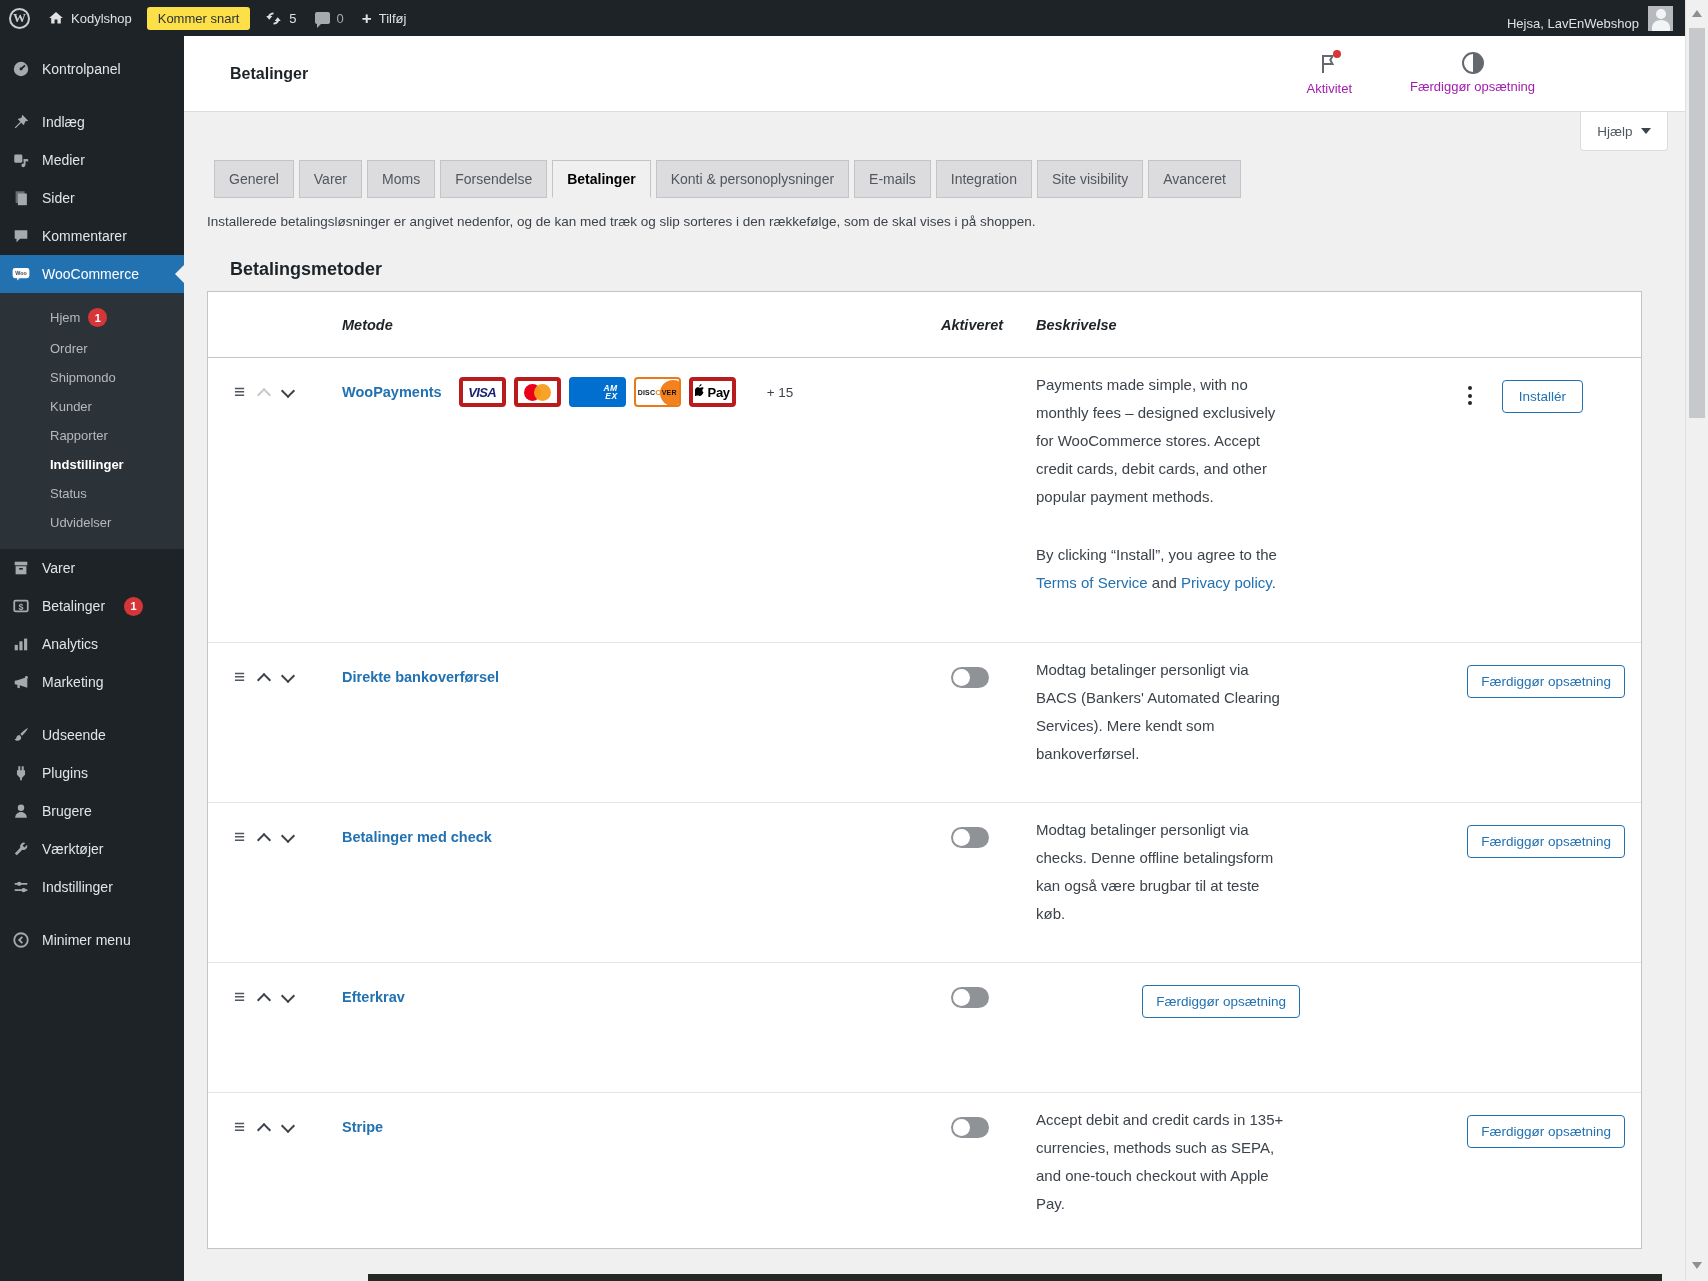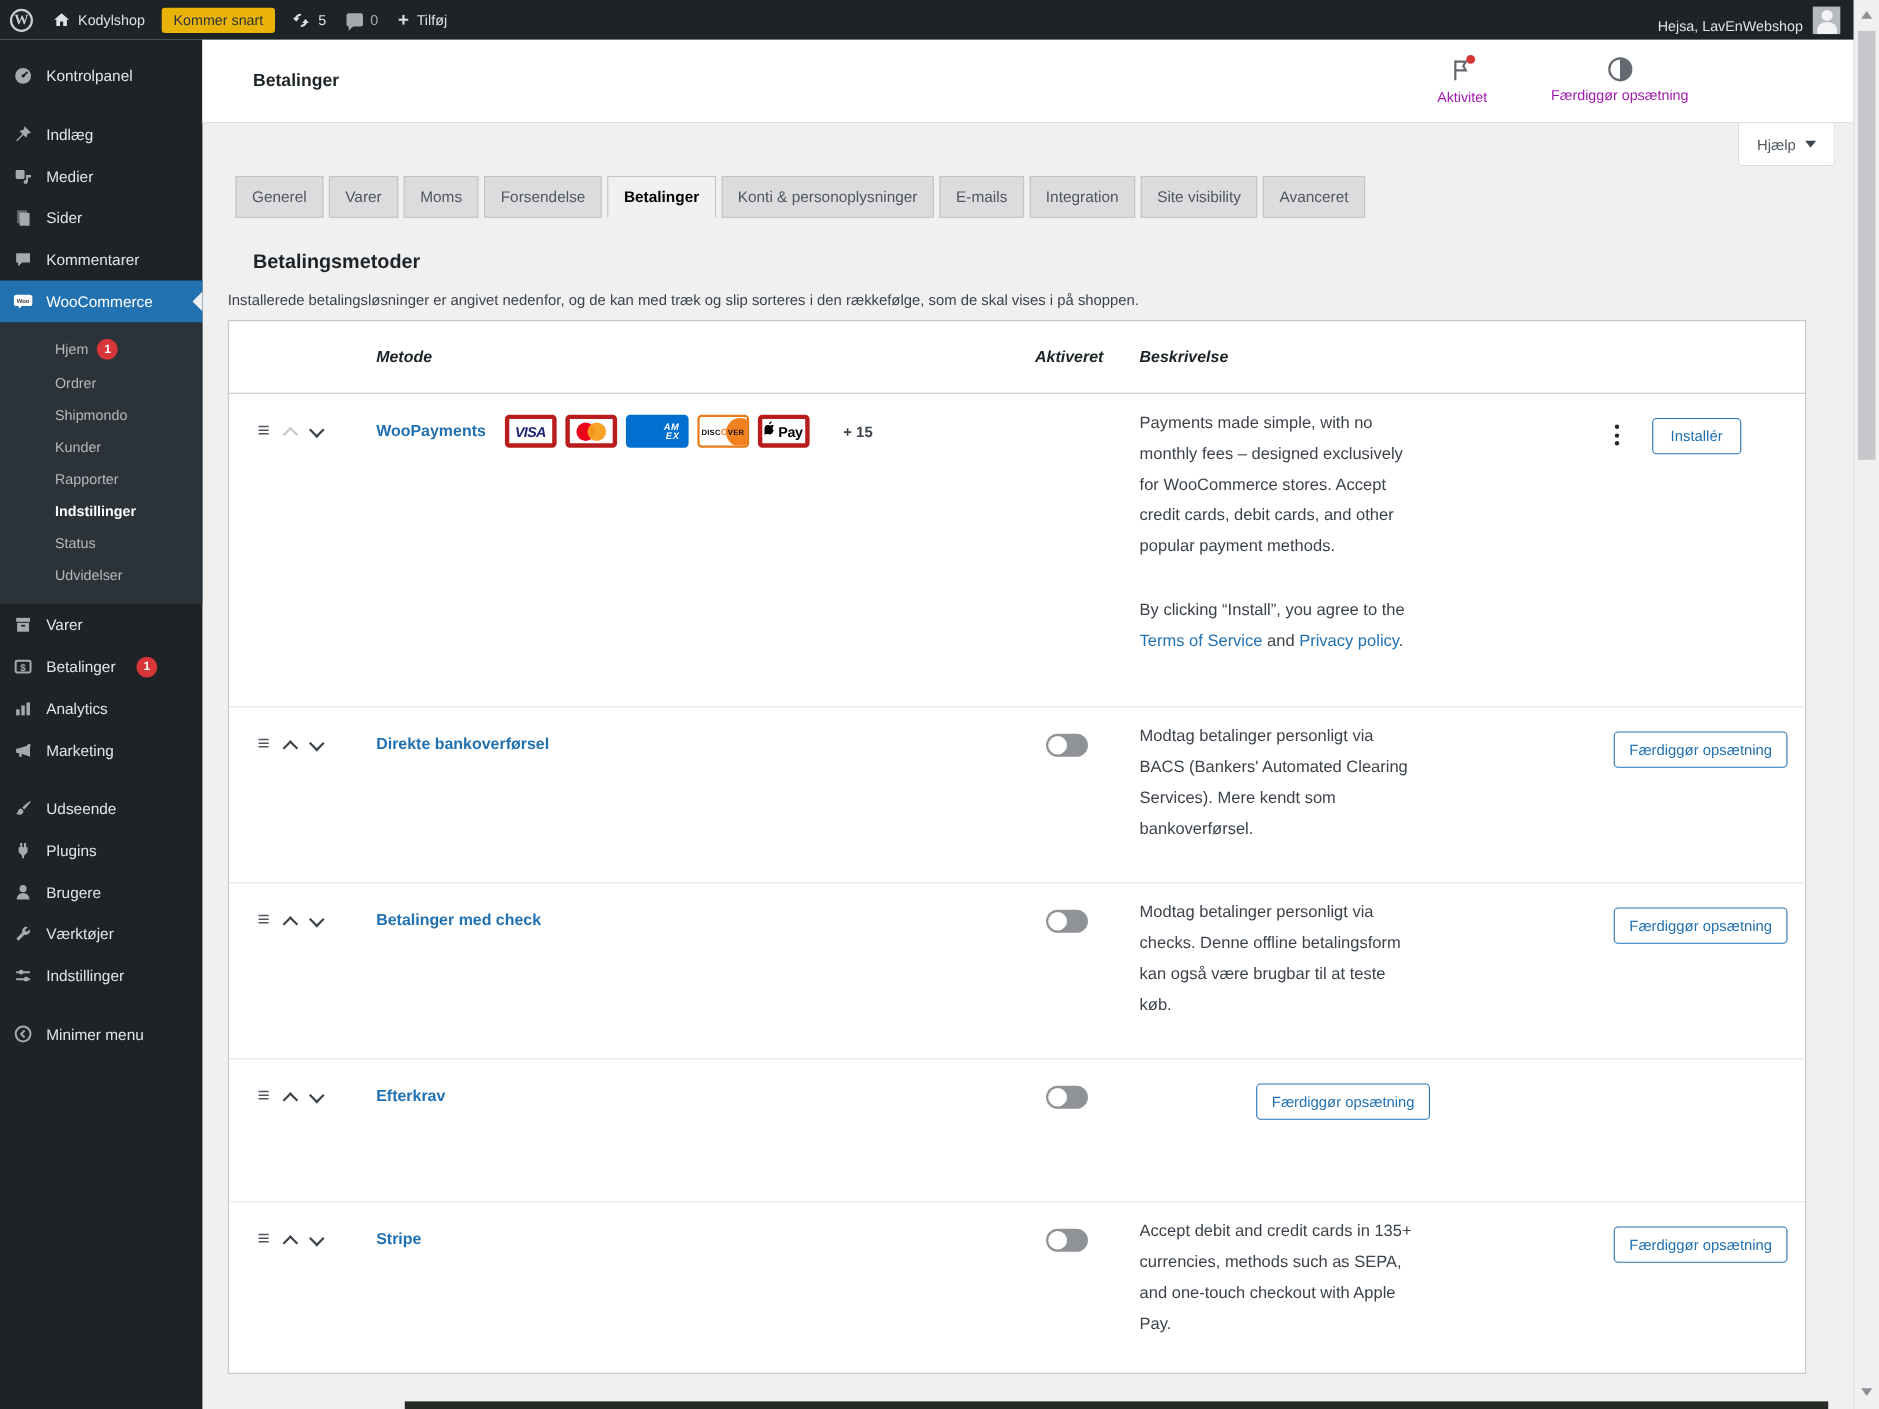--- a/index.html
+++ b/index.html
@@ -16,21 +16,21 @@
   }
 
   
   #adminbar{position:absolute;top:0;left:0;right:23px;height:36px;background:var(--darkbg);
     display:flex;align-items:center;color:#dfe1e3;font-size:13px;z-index:40;}
   .ab-item{display:flex;align-items:center;gap:7px;padding:0 9px;height:100%;cursor:pointer;}
   .wp-logo{width:21px;height:21px;border:2px solid #c9cdd1;border-radius:50%;display:flex;
     align-items:center;justify-content:center;font-family:"Liberation Serif",serif;
     font-size:13px;font-weight:bold;color:#c9cdd1;}
   .ab-icon svg{display:block;}
-  .coming-soon{background:#eab308;color:#2c3338;padding:4px 11px;border-radius:3px;margin:16px 6px;}
+  .coming-soon{background:#fde047;color:#2c3338;padding:4px 11px;border-radius:3px;margin:16px 6px;}
   .ab-count-dim{color:#a7aaad;}
   .bubble{width:15px;height:12px;background:#a7aaad;border-radius:2px;position:relative;}
   .bubble::after{content:"";position:absolute;left:2px;bottom:-4px;border:4px solid transparent;border-top-color:#a7aaad;border-left-color:#a7aaad;}
   .ab-plus{font-size:17px;font-weight:bold;line-height:1;}
   .ab-right{margin-left:auto;display:flex;align-items:flex-end;gap:9px;padding-right:12px;}
   .avatar{width:25px;height:25px;background:#b6b9bd;position:relative;overflow:hidden;}
   .avatar::before{content:"";position:absolute;left:7.5px;top:3px;width:10px;height:10px;background:#f3f4f5;border-radius:50%;}
   .avatar::after{content:"";position:absolute;left:3.5px;top:14px;width:18px;height:14px;background:#f3f4f5;border-radius:50% 50% 0 0;}
 
   
@@ -104,21 +104,21 @@
   .mc-c2{width:17px;height:17px;border-radius:50%;background:#f79e1b;margin-left:-7px;opacity:.95;}
   .chip.amex{background:#016fd0;border-color:#016fd0;justify-content:flex-end;padding-right:4px;padding-left:45px;}
   .amex-txt{display:flex;flex-direction:column;align-items:flex-end;color:#fff;font-weight:bold;
     font-style:italic;font-size:8.5px;line-height:8.5px;letter-spacing:.5px;}
   .chip.discover{border:2px solid #e87b16;}
   .discover-swoosh{position:absolute;right:-7px;top:1px;width:26px;height:26px;border-radius:50%;background:#f48120;}
   .discover-txt{position:relative;z-index:1;font-size:7px;font-weight:bold;color:#111;letter-spacing:.2px;}
   .discover-txt b{color:#f48120;font-size:8px;}
   .chip.applepay{gap:2px;}
   .applepay-txt{font-weight:bold;font-size:13px;color:#000;letter-spacing:-0.3px;}
-  .more-methods{font-size:13.5px;color:#3c434a;margin-left:14px;font-weight:bold;}
+  .more-methods{font-size:13.5px;color:#3c434a;margin-left:14px;}
   .cell-enabled{padding:24px 0 0 10px;}
   .toggle{width:38px;height:21px;border-radius:11px;background:#8f9296;position:relative;border:none;cursor:pointer;display:block;}
   .toggle::after{content:"";position:absolute;left:2px;top:2px;width:17px;height:17px;border-radius:50%;background:#fff;}
   .cell-desc{padding:13px 26px 0 9px;font-size:15px;line-height:28px;color:#3c434a;}
   .cell-desc p{margin:0 0 30px;}
   .cell-desc a{color:var(--accent);text-decoration:none;cursor:pointer;}
   .cell-action{display:flex;justify-content:flex-end;align-items:flex-start;gap:26px;padding:22px 16px 0 0;}
   .kebab{display:flex;flex-direction:column;gap:3.5px;padding:6px 4px;cursor:pointer;}
   .kebab i{width:4px;height:4px;border-radius:50%;background:#23282d;}
   .btn{border:1px solid var(--accent);color:var(--accent);background:#fff;border-radius:4px;
@@ -384,22 +384,22 @@
       <span class="tab">Moms</span>
       <span class="tab">Forsendelse</span>
       <span class="tab active">Betalinger</span>
       <span class="tab">Konti &amp; personoplysninger</span>
       <span class="tab">E-mails</span>
       <span class="tab">Integration</span>
       <span class="tab">Site visibility</span>
       <span class="tab">Avanceret</span>
     </div>
 
+  <div id="page-desc">Installerede betalingsløsninger er angivet nedenfor, og de kan med træk og slip sorteres i den rækkefølge, som de skal vises i på shoppen.</div>
   <div id="page-heading">Betalingsmetoder</div>
-  <div id="page-desc">Installerede betalingsløsninger er angivet nedenfor, og de kan med træk og slip sorteres i den rækkefølge, som de skal vises i på shoppen.</div>
 
   <div id="methods-table">
     <div id="thead" class="tgrid">
       <span class="th-method">Metode</span>
       <span>Aktiveret</span>
       <span class="th-desc">Beskrivelse</span>
       <span></span>
     </div>
     <div id="tbody">
         <div class="trow tgrid">

